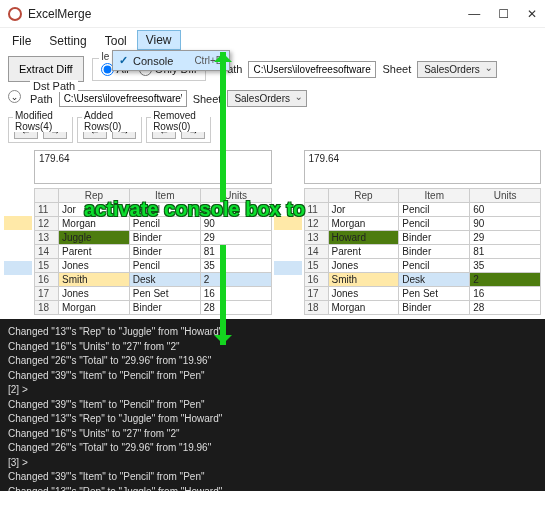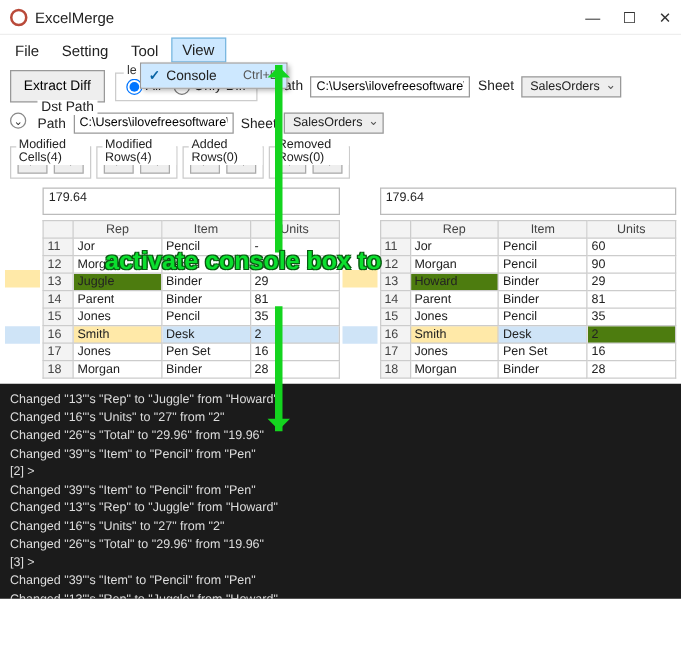--- a/index.html
+++ b/index.html
@@ -31,21 +31,21 @@
 .navbar{padding:4px 8px;display:flex;gap:4px;flex-wrap:wrap}
 .navgroup{border:1px solid #ccc;padding:3px 4px;position:relative}
 .navgroup .glabel{position:absolute;top:-8px;left:4px;background:#fff;padding:0 2px;font-size:10px}
 .arrbtn{border:1px solid #aaa;background:#eee;width:24px;height:18px;font-size:10px;cursor:pointer;margin:0 1px}
 .gridzone{display:flex;padding:2px 4px;gap:2px}
 .gutter{width:28px}
 .gcell{height:14px;margin:1px 0}
 .g-y{background:#ffe9a8}
 .g-b{background:#cfe4f7}
 .pane{flex:1;min-width:0}
-.formula{border:1px solid #bbb;padding:2px 4px;font-size:10px;margin:1px 0px 4px;background:#fff;height:22px}
+.formula{border:1px solid #bbb;padding:2px 4px;font-size:10px;margin:1px 0px 4px;background:#fff;height:34px}
 .grid{width:100%;border-collapse:collapse;font-size:10px;table-layout:fixed}
 .grid th,.grid td{border:1px solid #ccc;padding:1px 3px;height:14px;overflow:hidden;white-space:nowrap}
 .grid th{background:#f3f3f3;font-weight:normal;color:#444}
 .grid .rownum{background:#f3f3f3;color:#444;width:24px}
 .hl-red{background:#4d7c0f}
 .hl-yel{background:#ffe9a8}
 .hl-blu{background:#cfe4f7}
 .console{background:#1b1b1b;color:#ddd;font-family:Consolas,monospace;font-size:10px;padding:6px 8px;line-height:1.45;height:172px;overflow:hidden;margin-top:2px}
 .console .ln{white-space:pre}
 .annot{position:absolute;top:198px;left:84px;z-index:50;font-family:Arial,sans-serif;font-weight:bold;font-size:20px;color:#0bdf2e;text-shadow:-1px -1px 0 #0a5a12,1px -1px 0 #0a5a12,-1px 1px 0 #0a5a12,1px 1px 0 #0a5a12;line-height:1.1;pointer-events:none}
@@ -106,25 +106,20 @@
   <div class="expand">⌄</div>
   <span class="lab" style="position:absolute;top:-8px;left:30px;background:#fff;padding:0 3px">Dst Path</span>
   <span class="lab">Path</span>
   <input class="txt" value="C:\Users\ilovefreesoftware\" style="">
   <span class="lab">Sheet</span>
   <div class="sel">SalesOrders</div>
 </div>
 
 <div class="navbar">
   <div class="navgroup">
-    <span class="glabel">Modified Cells(4)</span>
-    <button class="arrbtn">←</button>
-    <button class="arrbtn">→</button>
-  </div>
-  <div class="navgroup">
     <span class="glabel">Modified Rows(4)</span>
     <button class="arrbtn">←</button>
     <button class="arrbtn">→</button>
   </div>
   <div class="navgroup">
     <span class="glabel">Added Rows(0)</span>
     <button class="arrbtn">←</button>
     <button class="arrbtn">→</button>
   </div>
   <div class="navgroup">

